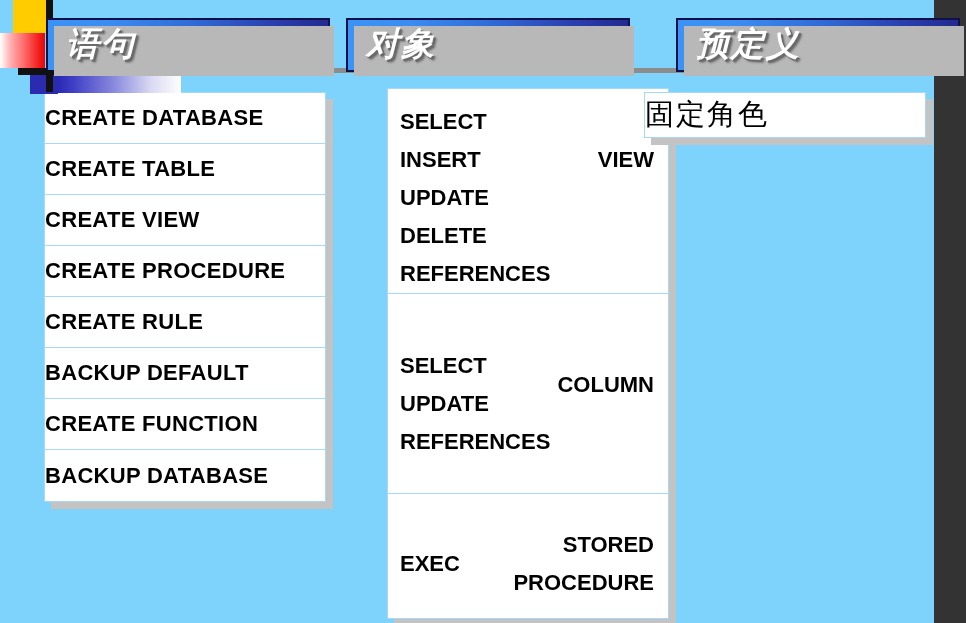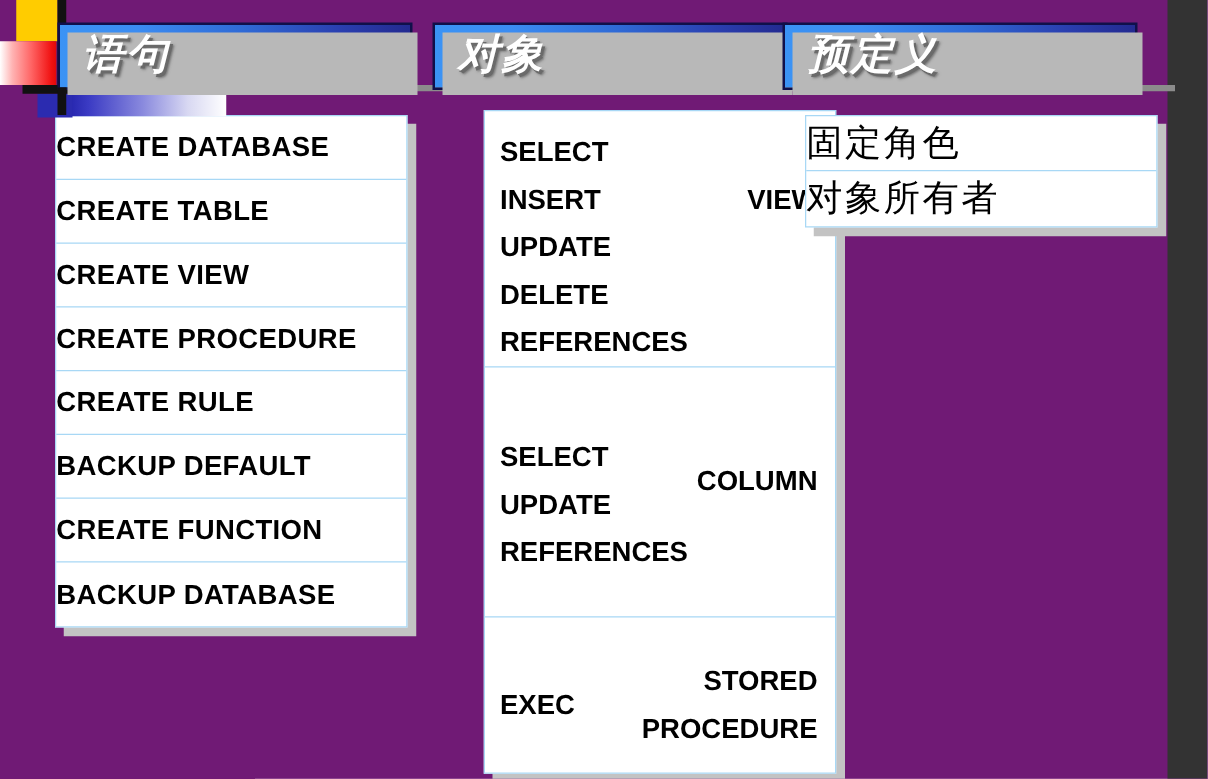--- a/index.html
+++ b/index.html
@@ -3,21 +3,21 @@
 <meta charset="utf-8">
 <style>
   html,body{margin:0;padding:0;}
   body{
     width:966px;height:623px;
     background:#ffffff;
     font-family:"Liberation Sans", sans-serif;
     overflow:hidden;
     position:relative;
   }
-  #slide{position:absolute;left:0;top:0;width:966px;height:623px;background:#701a75;overflow:hidden;}
+  #slide{position:absolute;left:0;top:0;width:966px;height:623px;background:#7dd3fc;overflow:hidden;}
 
   
   .right-band{position:absolute;left:934px;top:0;width:32px;height:623px;background:#333333;}
 
   
   .deco-yellow{position:absolute;left:13px;top:0;width:33px;height:33px;background:#ffcc00;}
   .deco-red{position:absolute;left:0px;top:33px;width:45px;height:35px;
      background:linear-gradient(to right,#ffffff 0%,#ffb3b3 22%,#ff6666 55%,#f01010 92%,#e00a0a 100%);}
   .deco-vline{position:absolute;left:46px;top:0px;width:7px;height:70px;background:#111111;z-index:5;}
   .deco-vline2{position:absolute;left:46px;top:70px;width:7px;height:22px;background:#111111;z-index:9;}
@@ -34,21 +34,21 @@
   .titlebar .tshadow{position:absolute;left:6px;top:6px;width:100%;height:100%;background:#b8b8b8;z-index:-1;}
   .titlebar span{
     position:absolute;left:18px;top:50%;transform:translateY(-52%);
     font-family:"DejaVu Serif","Liberation Serif",serif;
     font-style:italic;font-weight:700;font-size:33px;color:#ffffff;
     letter-spacing:2px;white-space:nowrap;
     text-shadow:2px 2px 0 #6a6a6a, 3px 3px 2px rgba(60,60,60,.55);
   }
   #tb1{left:46px;top:18px;width:280px;}
   #tb2{left:346px;top:18px;width:280px;}
-  #tb3{left:626px;top:18px;width:280px;}
+  #tb3{left:676px;top:18px;width:280px;}
 
   
   .tbl{position:absolute;background:#ffffff;border:1px solid #a8d8f5;z-index:3;
        box-shadow:7px 7px 0 0 #c3c3c3;}
   .trow{border-bottom:1px solid #a8d8f5;box-sizing:border-box;display:flex;
         align-items:center;justify-content:flex-start;}
   .trow:last-child{border-bottom:none;}
   .trow span{font-weight:700;font-size:22px;color:#000;white-space:nowrap;letter-spacing:.3px;}
 
   
@@ -162,19 +162,16 @@
           <div>STORED</div>
           <div>PROCEDURE</div>
         </div>
     </div>
   </div>
 
   <div class="tbl" id="tblC">
     <div class="trow">
         <span>固定角色</span>
       </div>
-    <div class="trow">
-        <span>对象所有者</span>
-      </div>
   </div>
 
   <div class="right-band"></div>
 </div>
 
 </body></html>

